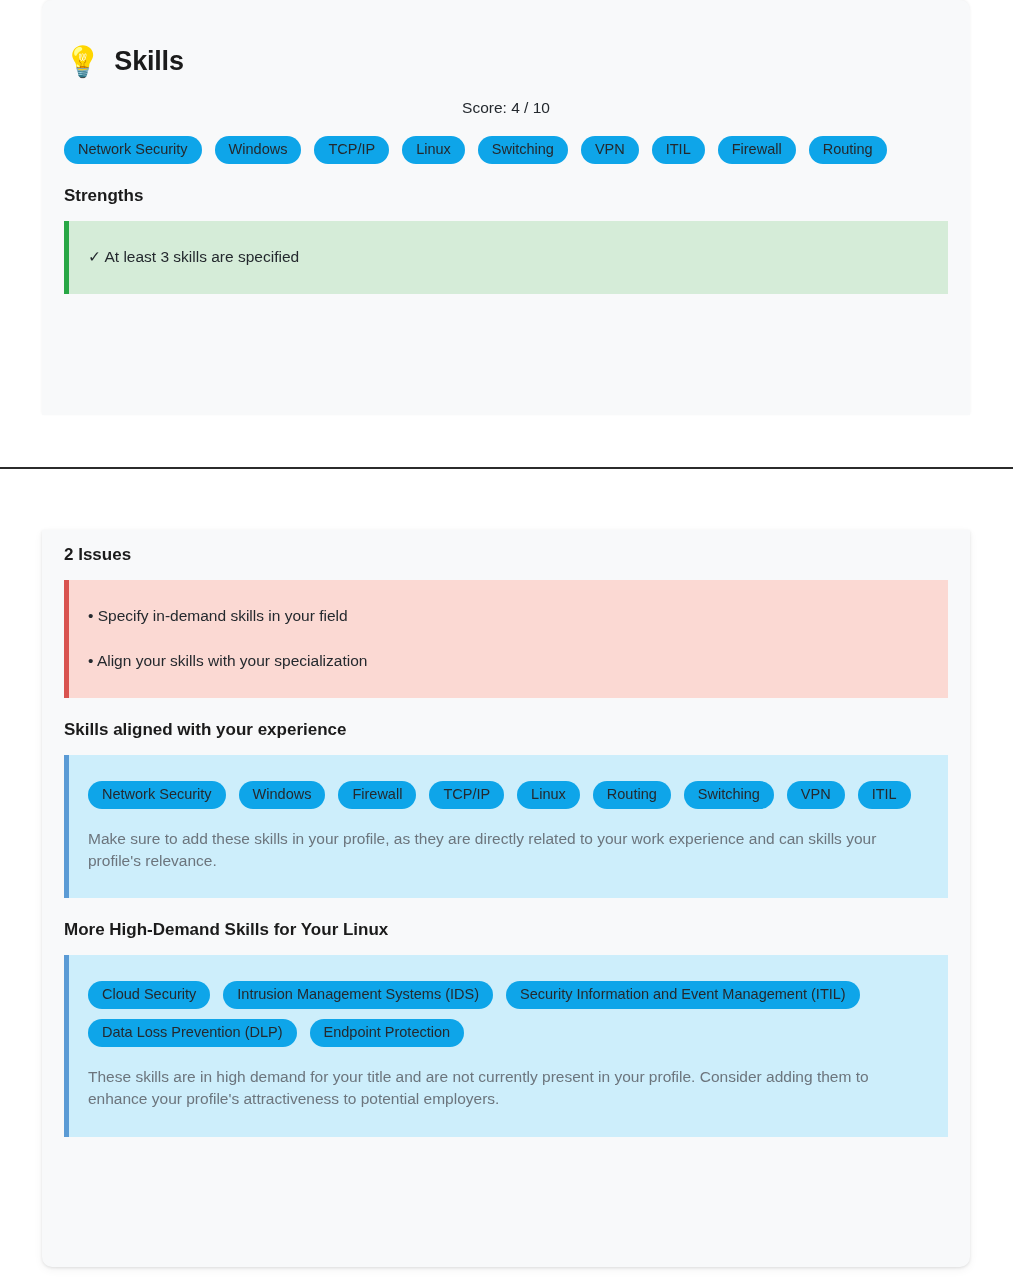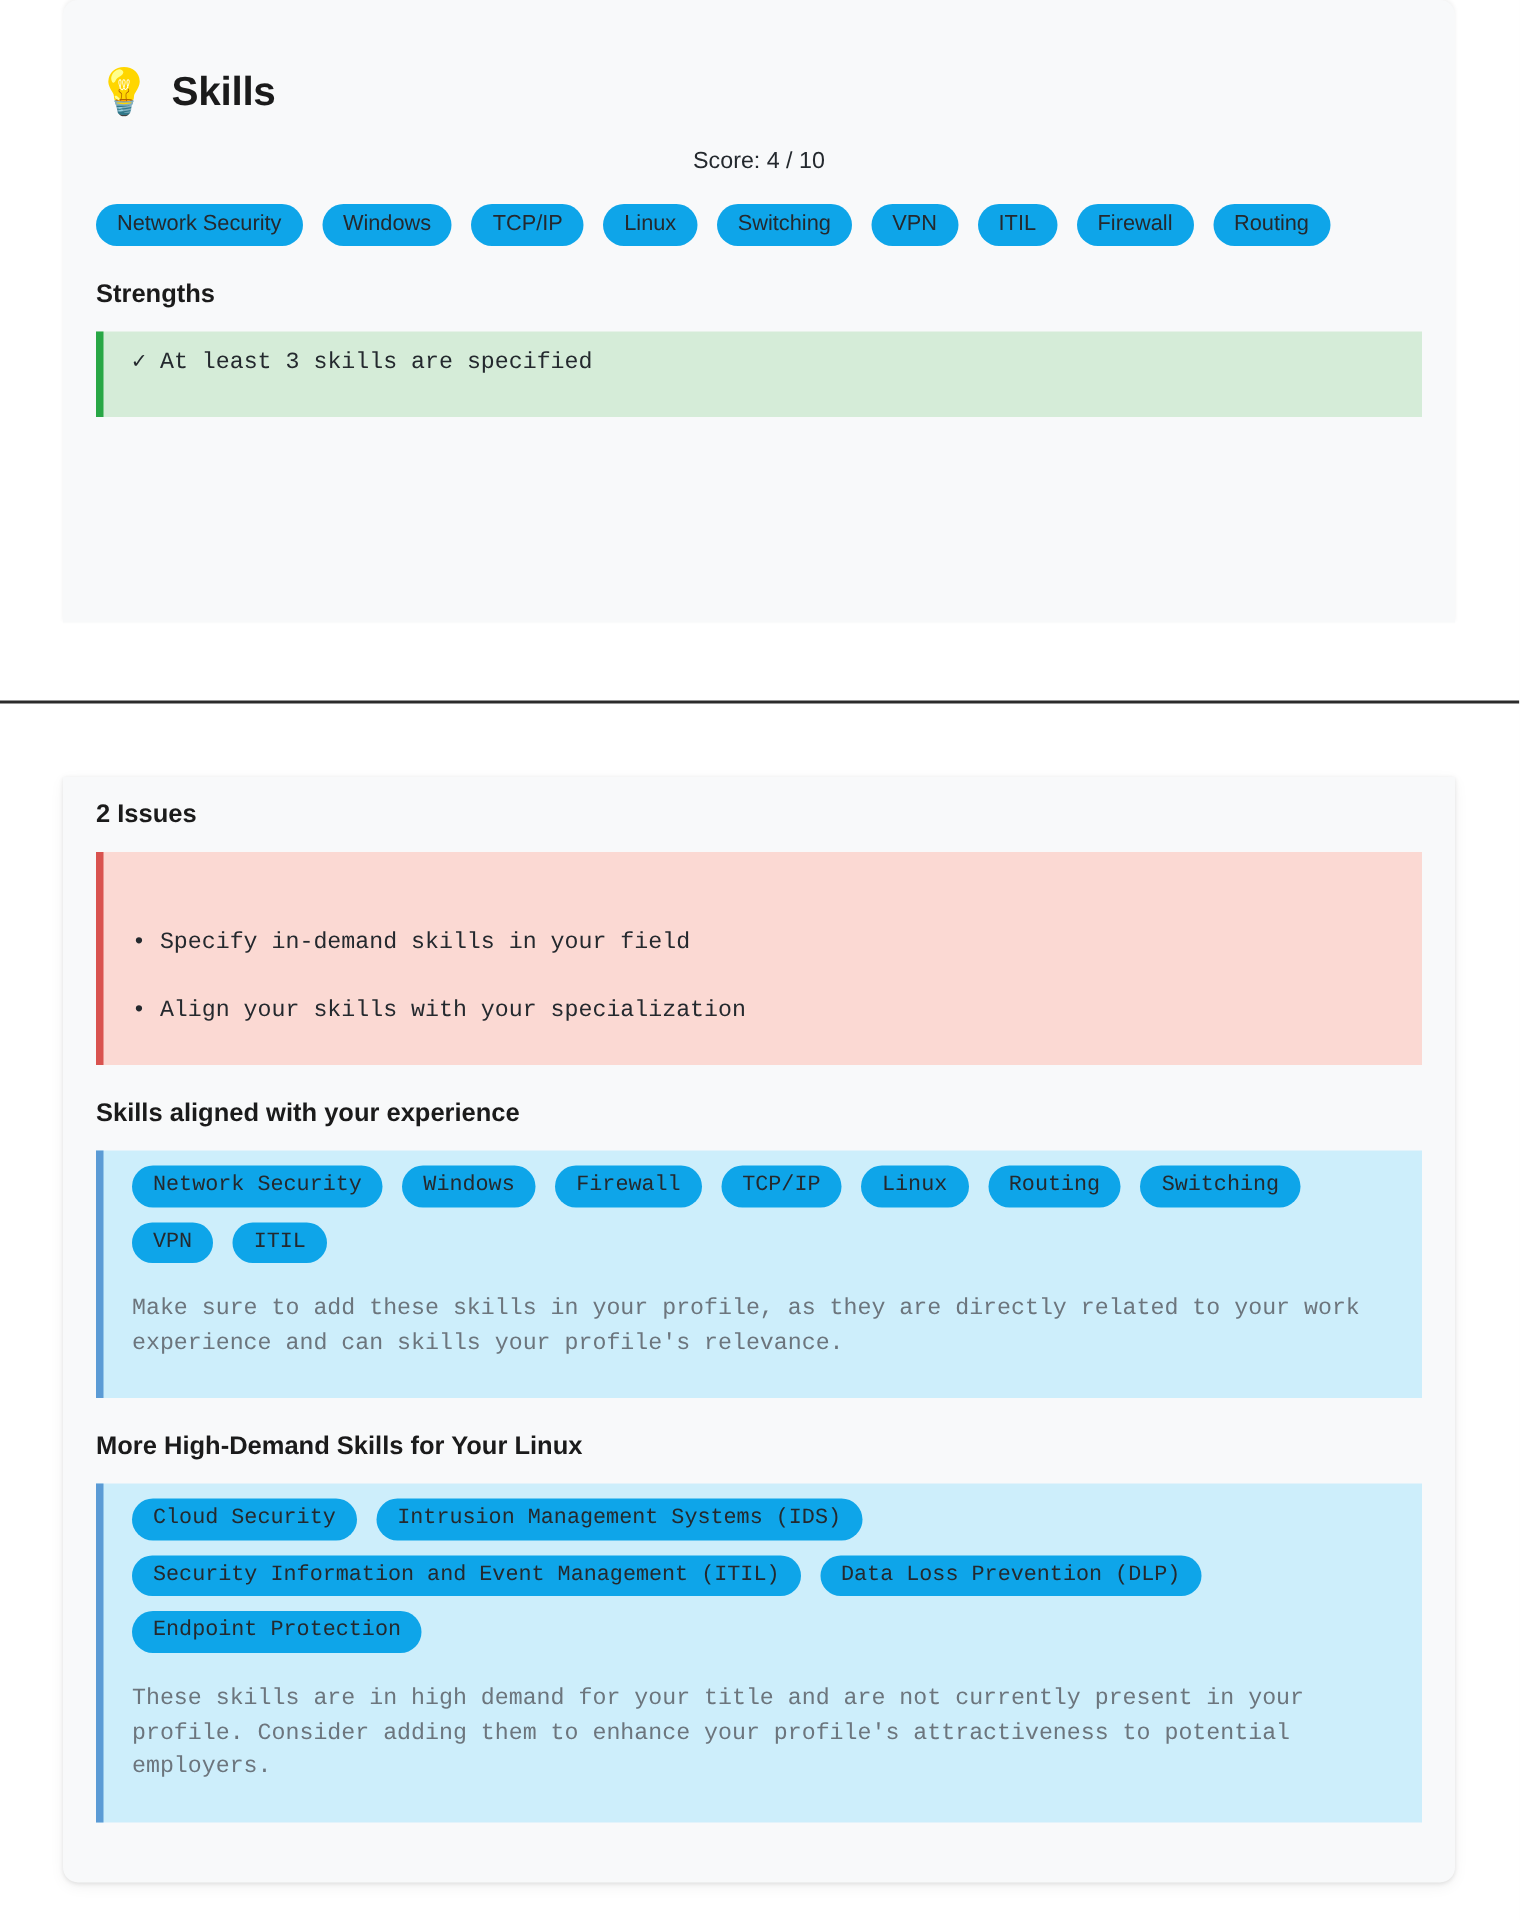--- a/index.html
+++ b/index.html
@@ -28,21 +28,21 @@
     box-shadow: 0 1px 3px rgba(0,0,0,0.10), 0 3px 10px rgba(0,0,0,0.05);
   }
   .card-top {
     top: 0px;
     height: 415px;
     border-bottom-left-radius: 0;
     border-bottom-right-radius: 0;
     box-shadow: 0 -1px 3px rgba(0,0,0,0.06);
   }
   .card-bottom {
-    top: 518px;
+    top: 530px;
     height: 737px;
     border-top-left-radius: 0;
     border-top-right-radius: 0;
   }
   .card-inner { padding: 0 22px; }
 
   
   .sec-header {
     display: flex;
     align-items: center;
@@ -85,37 +85,35 @@
     font-size: 17px;
     font-weight: bold;
     color: #1b1b1b;
     margin-top: 22px;
   }
 
   
   .callout {
     margin-top: 15px;
     border-left: 5px solid #0f172a;
-    padding: 10px 20px 26px 19px;
-    font-family: Liberation Mono, monospace;
+    padding: 26px 20px 26px 19px;
   }
   .callout.green  { background: #d5ecd8; border-left-color: #28a745; }
   .callout.red    { background: #fbd9d3; border-left-color: #d9534f; }
   .callout.blue   { background: #cdeefb; border-left-color: #5b9bd5; }
 
   .callout-line {
     font-size: 15.5px;
     color: #24292e;
     line-height: 1.35;
   }
   .issue-item {
     font-size: 15.5px;
     color: #24292e;
     line-height: 1.35;
-    margin-top: 40px;
   }
   .issue-item + .issue-item { margin-top: 24px; }
 
   .callout.blue .tag-row { margin-top: 0; }
   .note-text {
     margin-top: 19px;
     font-size: 15.5px;
     line-height: 1.45;
     color: #6c757d;
   }

